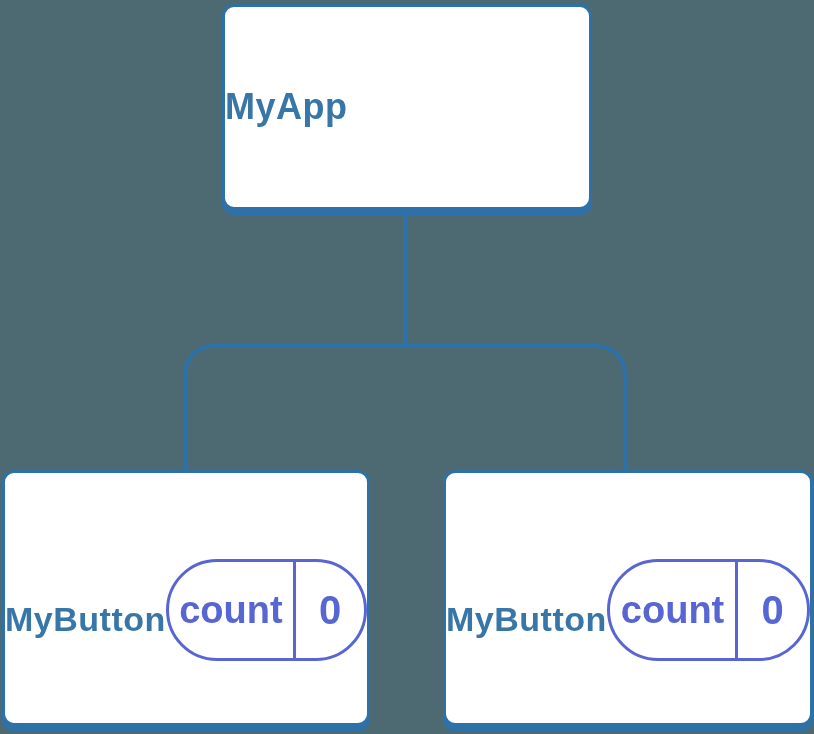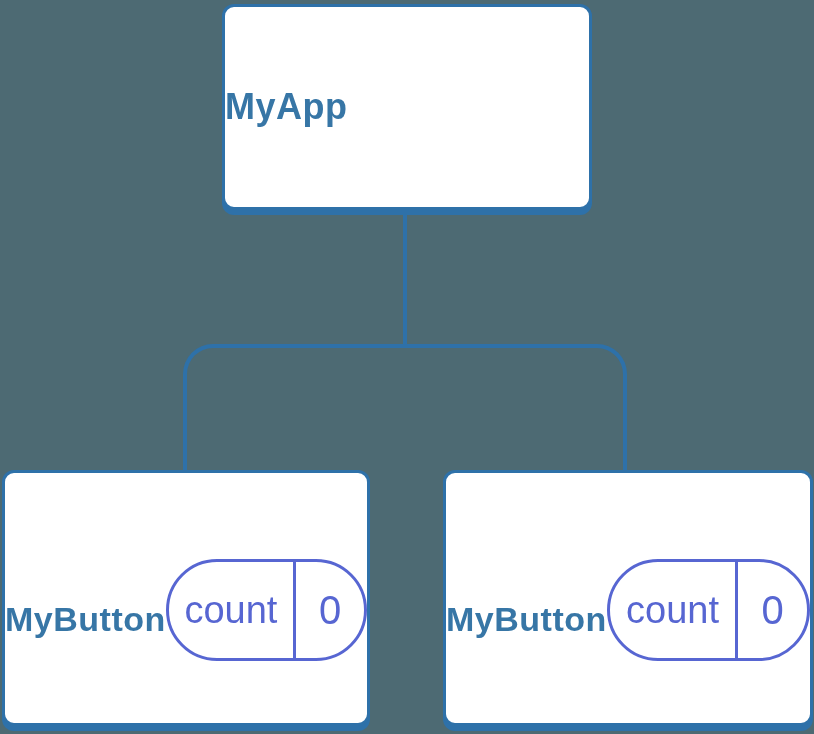--- a/index.html
+++ b/index.html
@@ -73,20 +73,21 @@
   
   .state-pill {
     margin-top: 24px;
     width: 272px; height: 102px;
     border: 3px solid var(--accent);
     border-radius: 51px;
     display: flex;
     overflow: hidden;
     color: var(--accent);
     background: var(--node-bg);
+    font-weight: bold;
   }
   .pill-key {
     flex: 1.83;
     display: flex;
     align-items: center;
     justify-content: center;
     font-size: 38px;
   }
   .pill-divider {
     width: 3px;

